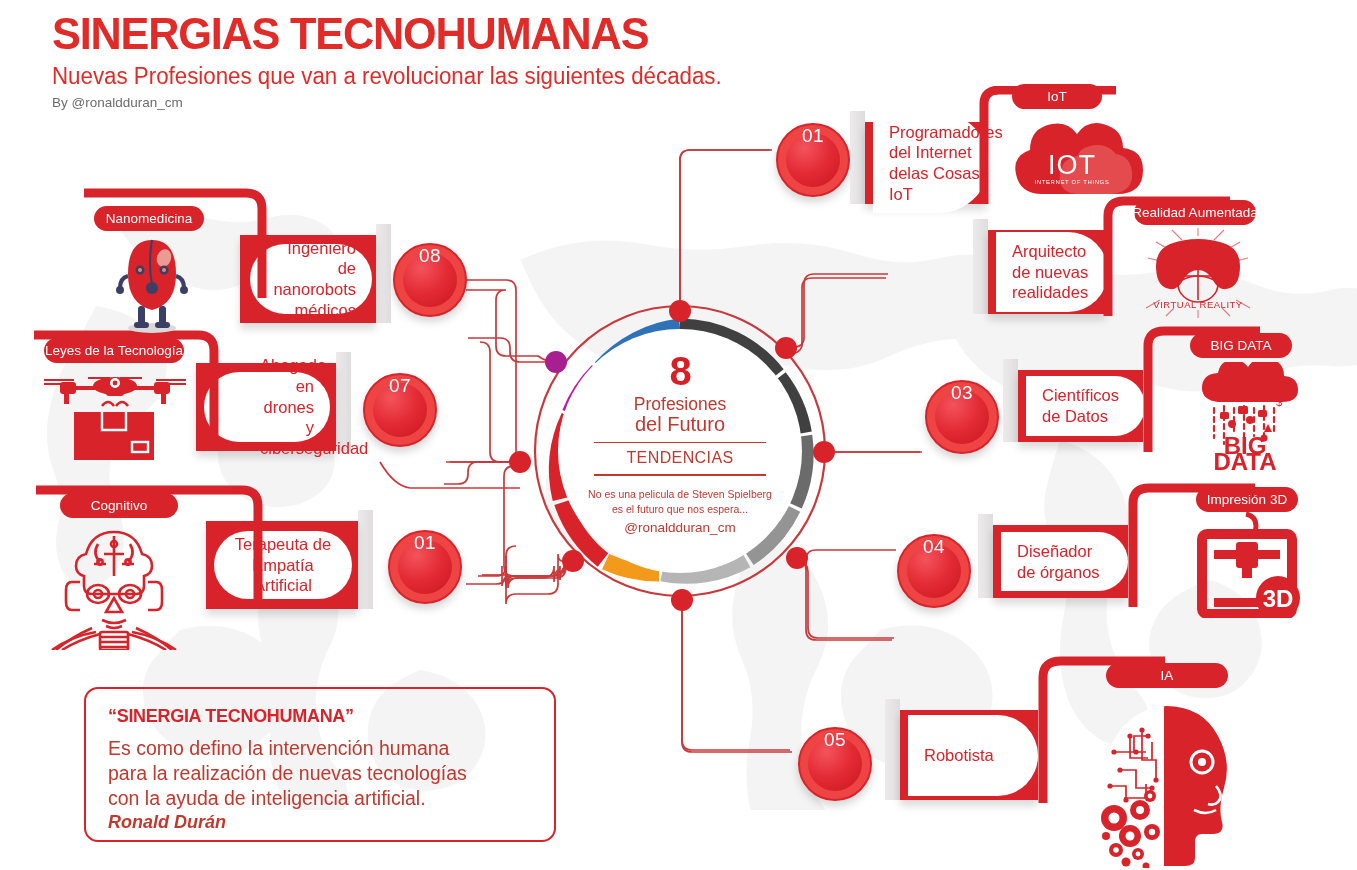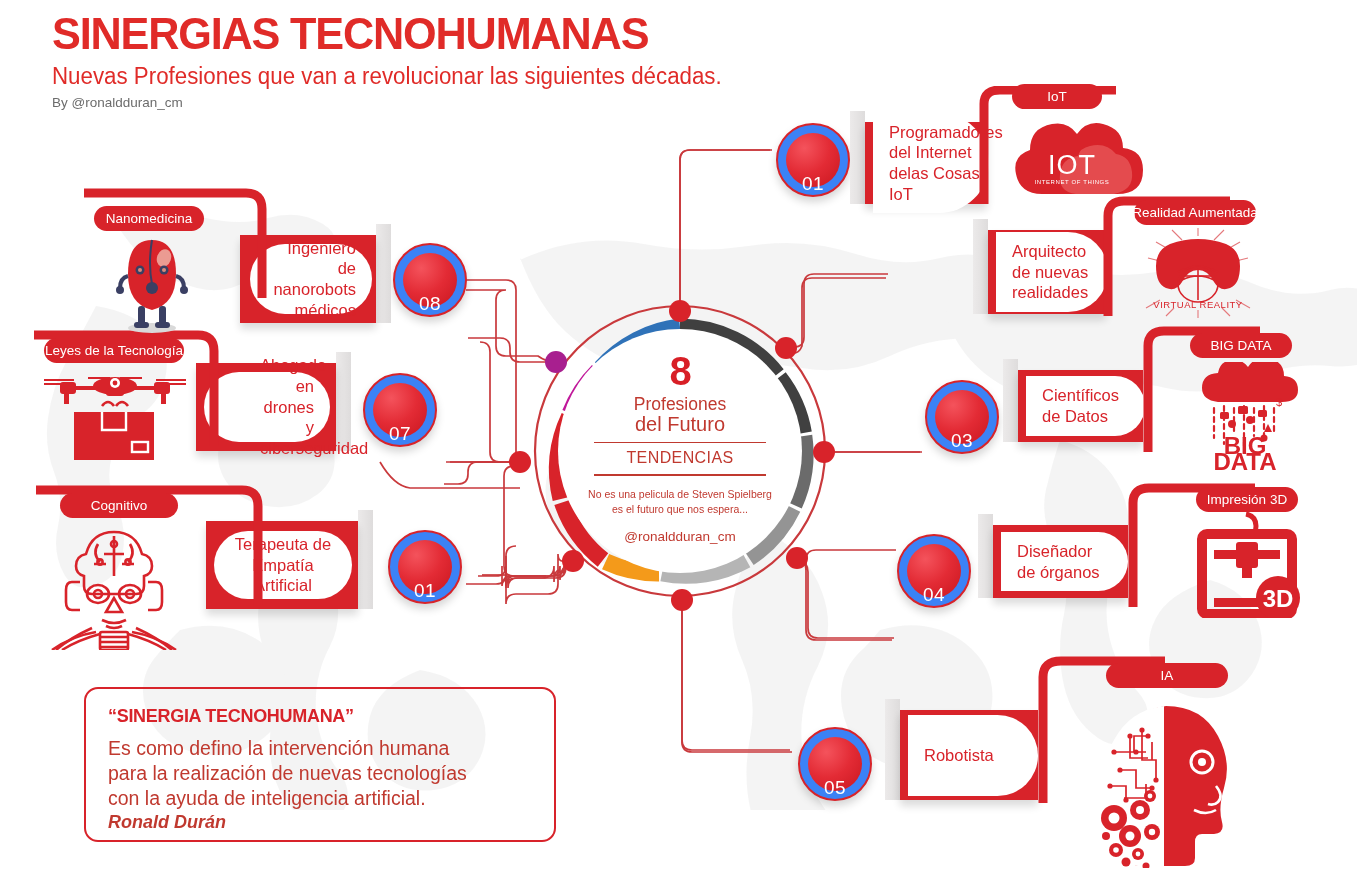--- a/index.html
+++ b/index.html
@@ -37,31 +37,31 @@
     display: flex; flex-direction: column; align-items: center;
     padding-top: 26px;
   }
   .c-eight { font-size: 40px; font-weight: bold; color: #d81f26; line-height: .82; letter-spacing: -1px; }
   .c-prof { font-size: 17.5px; color: #c0392f; margin-top: 6px; }
   .c-fut  { font-size: 20px; color: #c0392f; margin-top: -2px; }
   .c-rule { width: 172px; height: 1.6px; background: #c0392f; margin: 6px 0 0 0; }
   .c-tend { font-size: 16px; color: #c0392f; letter-spacing: .4px; margin: 6px 0 0 0; }
   .c-rule2 { width: 172px; height: 1.6px; background: #c0392f; margin: 7px 0 0 0; }
   .c-note { font-size: 10.5px; color: #c0392f; text-align: center; margin-top: 11px; line-height: 1.45; }
-  .c-handle { font-size: 13.5px; color: #c0392f; margin-top: 12px; }
+  .c-handle { font-size: 13.5px; color: #c0392f; margin-top: 3px; }
 
   
   .node-dot { position: absolute; width: 22px; height: 22px; border-radius: 50%; background: #d8232a; }
   .node-dot.purple { background: #a81f8f; }
 
   
   .badge {
     position: absolute; width: 74px; height: 74px; border-radius: 50%;
-    background: #3b82f6; border: 2.5px solid #d8232a;
-    display: flex; align-items: flex-end; justify-content: center;
+    background: #ef4444; border: 2.5px solid #d8232a;
+    display: flex; align-items: flex-start; justify-content: center;
     box-shadow: 0 5px 9px rgba(0,0,0,.17);
   }
   .badge::before {
     content: ""; position: absolute; left: 8px; top: 8px; right: 8px; bottom: 8px;
     border-radius: 50%;
     background: radial-gradient(circle at 34% 28%, #f4535c 0%, #e32b35 48%, #c9161f 100%);
   }
   .badge span {
     position: relative; z-index: 2; color: #fff; font-size: 19px; letter-spacing: .5px;
   }

